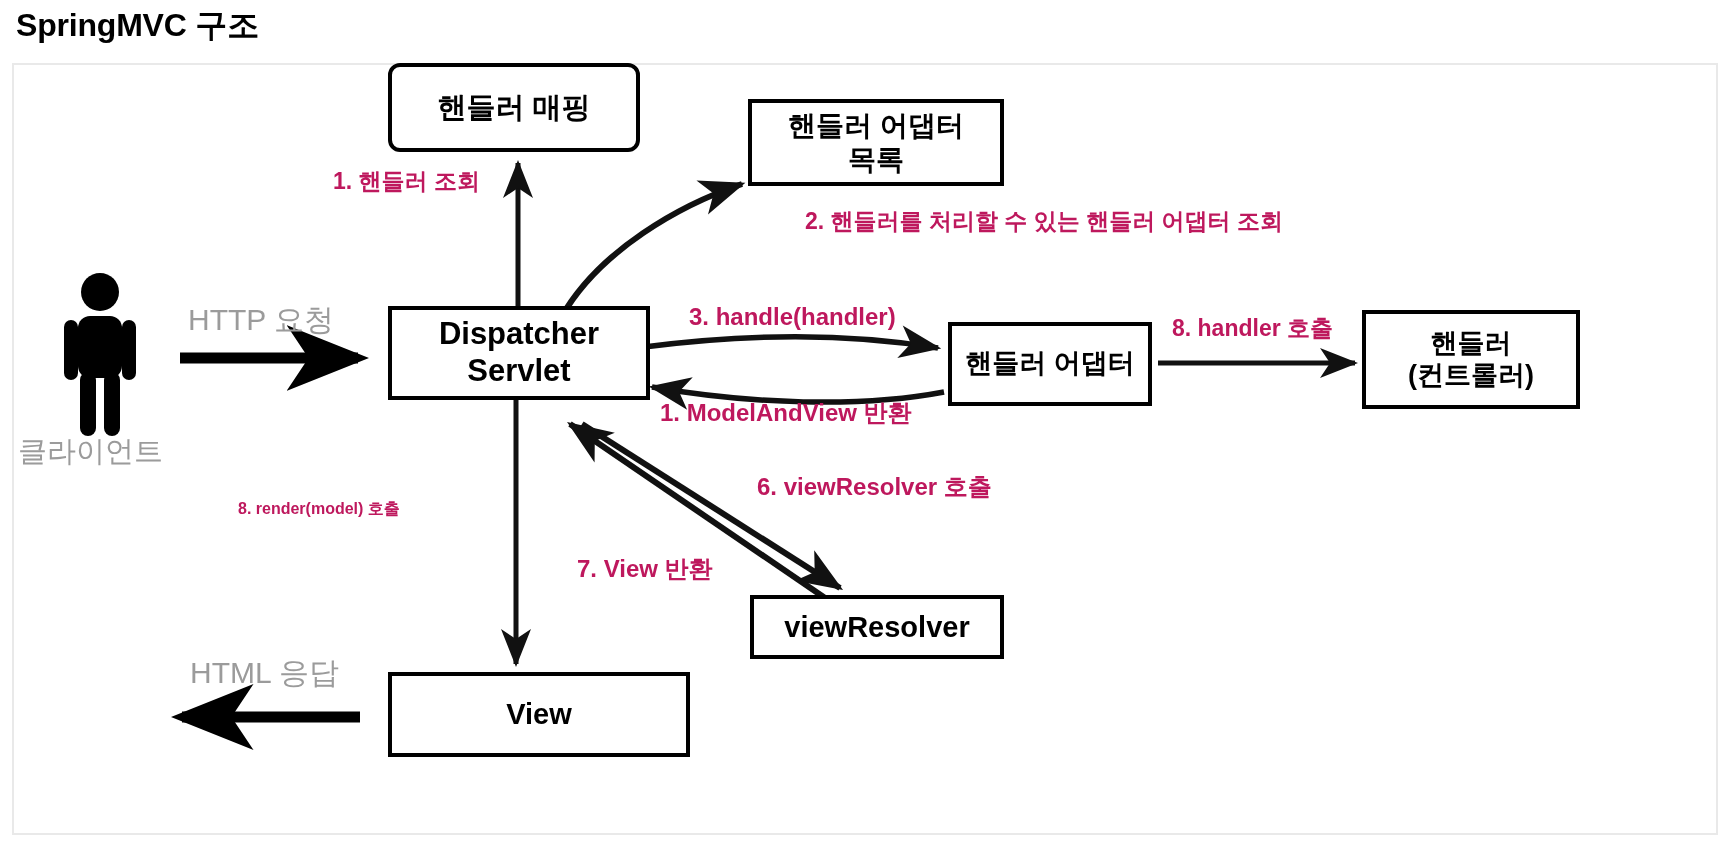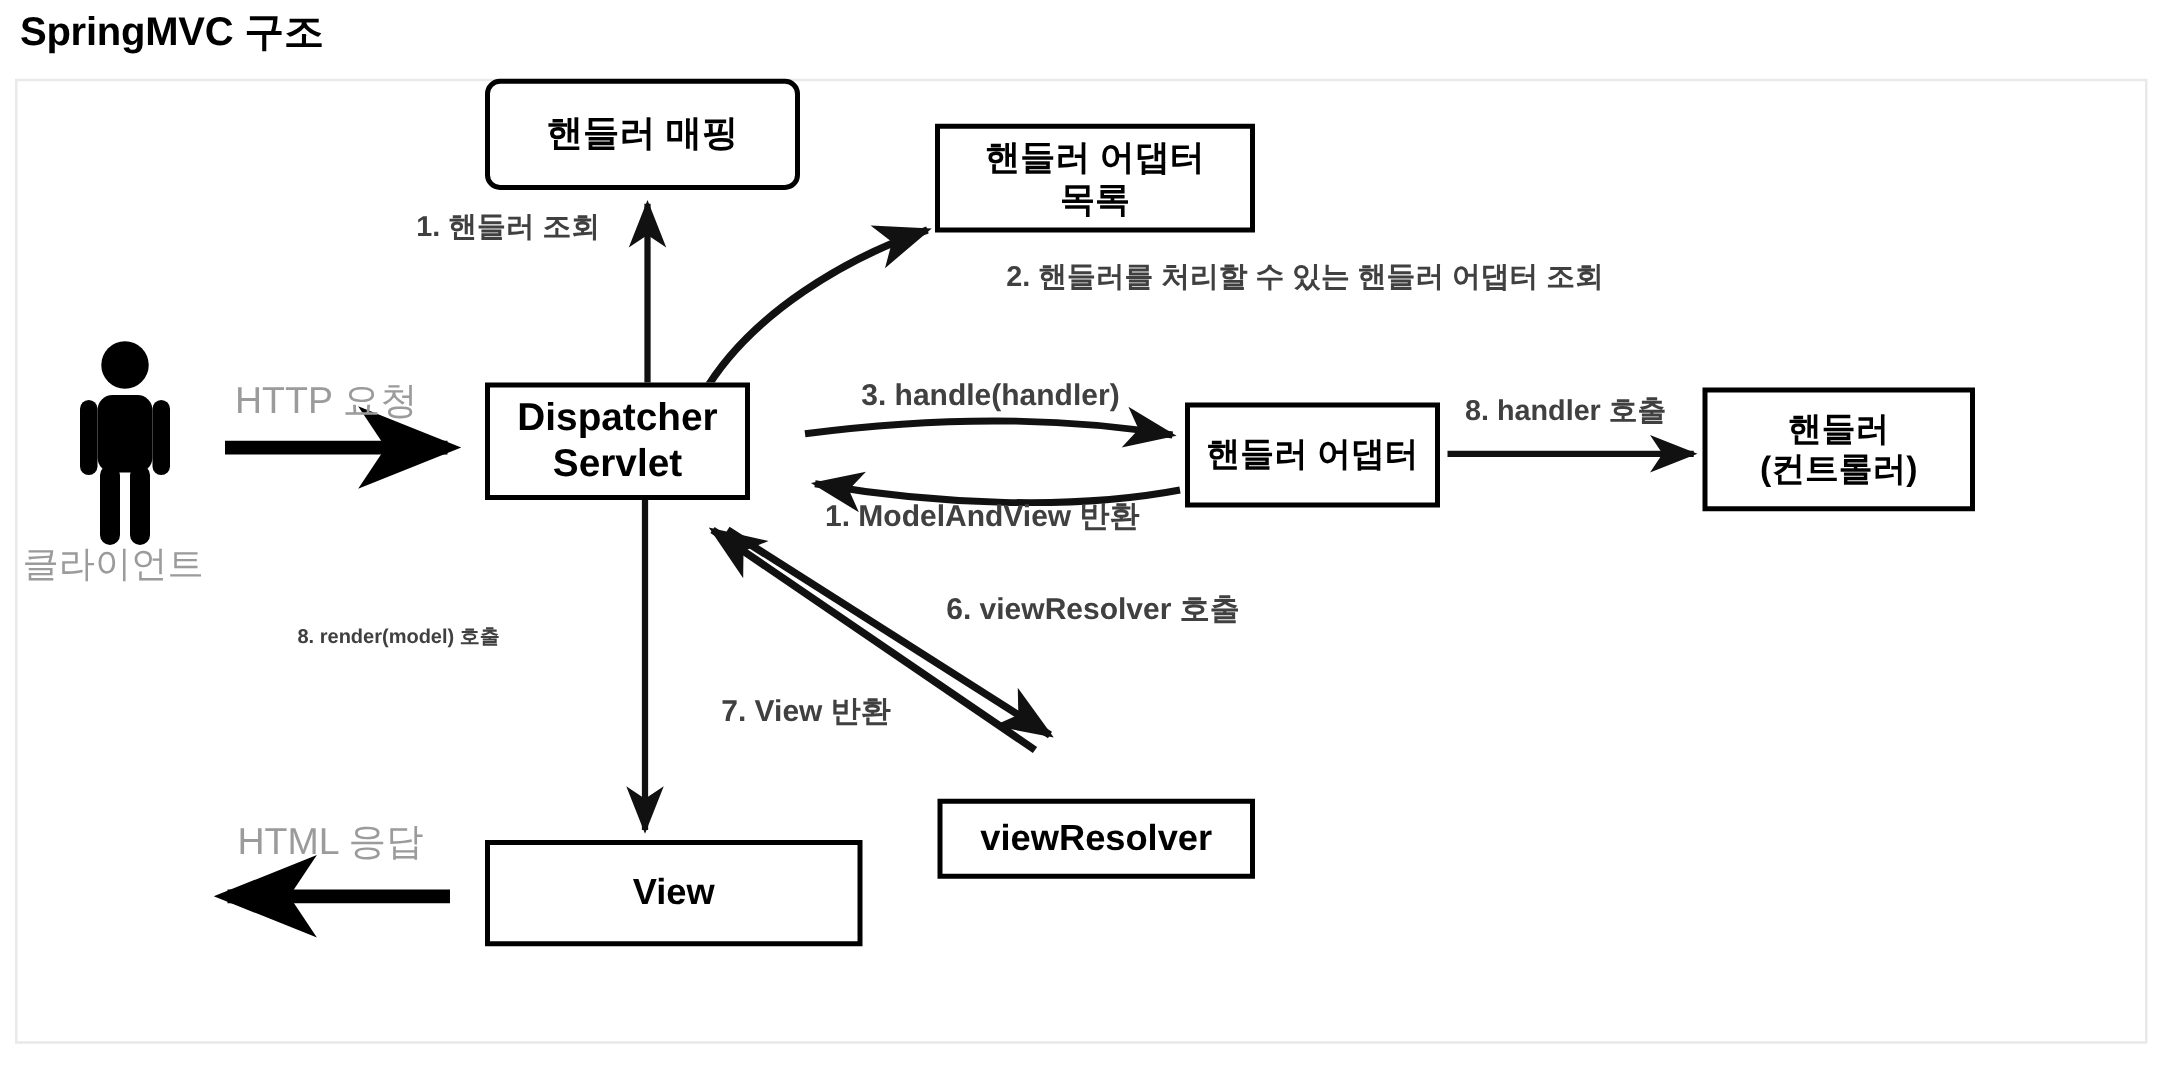--- a/index.html
+++ b/index.html
@@ -16,21 +16,21 @@
     position:absolute;left:12px;top:63px;width:1706px;height:772px;
     border:2px solid #e9e9e9;background:#ffffff;box-sizing:border-box;
   }
   .node{
     position:absolute;border:4px solid #000000;background:#ffffff;
     box-sizing:border-box;display:flex;align-items:center;justify-content:center;
     text-align:center;color:#000;font-weight:bold;line-height:1.18;
   }
   .node-text{display:block;white-space:pre-line;}
   .lbl{
-    position:absolute;color:#404040;font-weight:bold;white-space:nowrap;
+    position:absolute;color:#be185d;font-weight:bold;white-space:nowrap;
   }
   .lbl-light{
     position:absolute;color:#9b9b9b;font-weight:normal;white-space:nowrap;
   }
   svg.arrows{position:absolute;left:0;top:0;width:1730px;height:862px;pointer-events:none;}
   .person{position:absolute;}
 </style>
 </head>
 <body>
 
@@ -103,35 +103,35 @@
 
 <div class="node" style="left:388px;top:63px;width:252px;height:89px;font-size:29px;border-radius:12px;">
   <span class="node-text">핸들러 매핑</span>
 </div>
 
 <div class="node" style="left:748px;top:99px;width:256px;height:87px;font-size:28px;">
   <span class="node-text">핸들러 어댑터
 목록</span>
 </div>
 
-<div class="node" style="left:388px;top:306px;width:212px;height:94px;font-size:31px;">
+<div class="node" style="left:388px;top:306px;width:262px;height:94px;font-size:31px;">
   <span class="node-text">Dispatcher
 Servlet</span>
 </div>
 
 <div class="node" style="left:948px;top:322px;width:204px;height:84px;font-size:27px;">
   <span class="node-text">핸들러 어댑터</span>
 </div>
 
 <div class="node" style="left:1362px;top:310px;width:218px;height:99px;font-size:27px;">
   <span class="node-text">핸들러
 (컨트롤러)</span>
 </div>
 
-<div class="node" style="left:750px;top:595px;width:254px;height:64px;font-size:29px;margin-top:44px;">
+<div class="node" style="left:750px;top:595px;width:254px;height:64px;font-size:29px;">
   <span class="node-text">viewResolver</span>
 </div>
 
 <div class="node" style="left:388px;top:672px;width:302px;height:85px;font-size:29px;">
   <span class="node-text">View</span>
 </div>
 
 <div class="lbl-light" style="left:188px;top:300px;font-size:30px;">HTTP 요청</div>
 
 <div class="lbl" style="left:333px;top:166px;font-size:23px;">1. 핸들러 조회</div>

